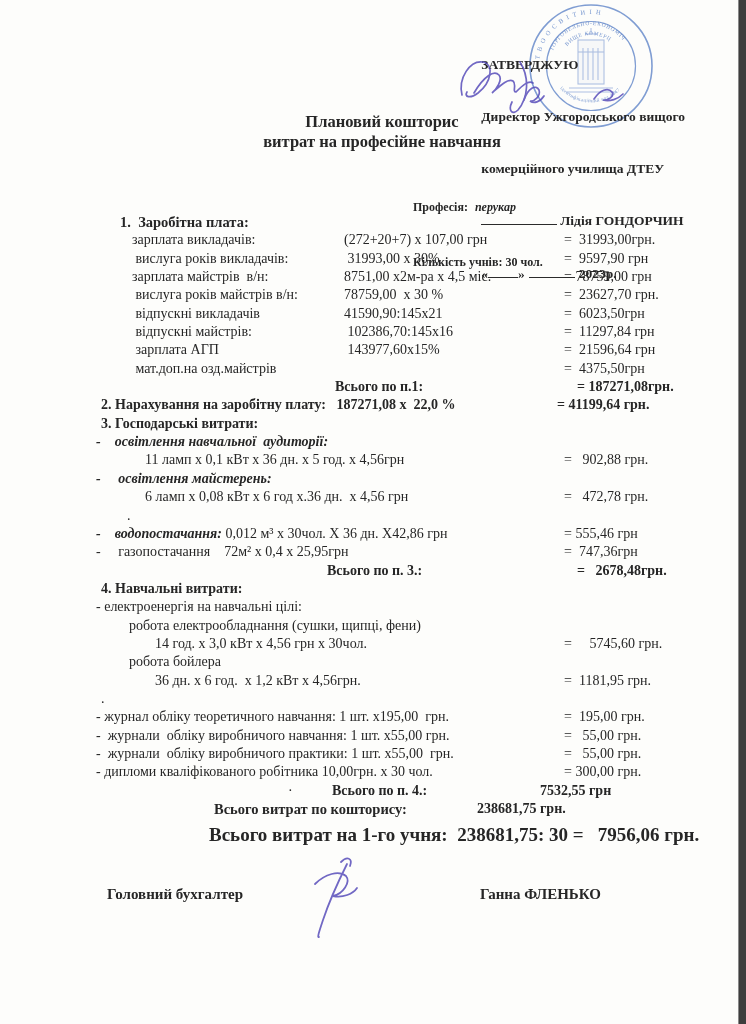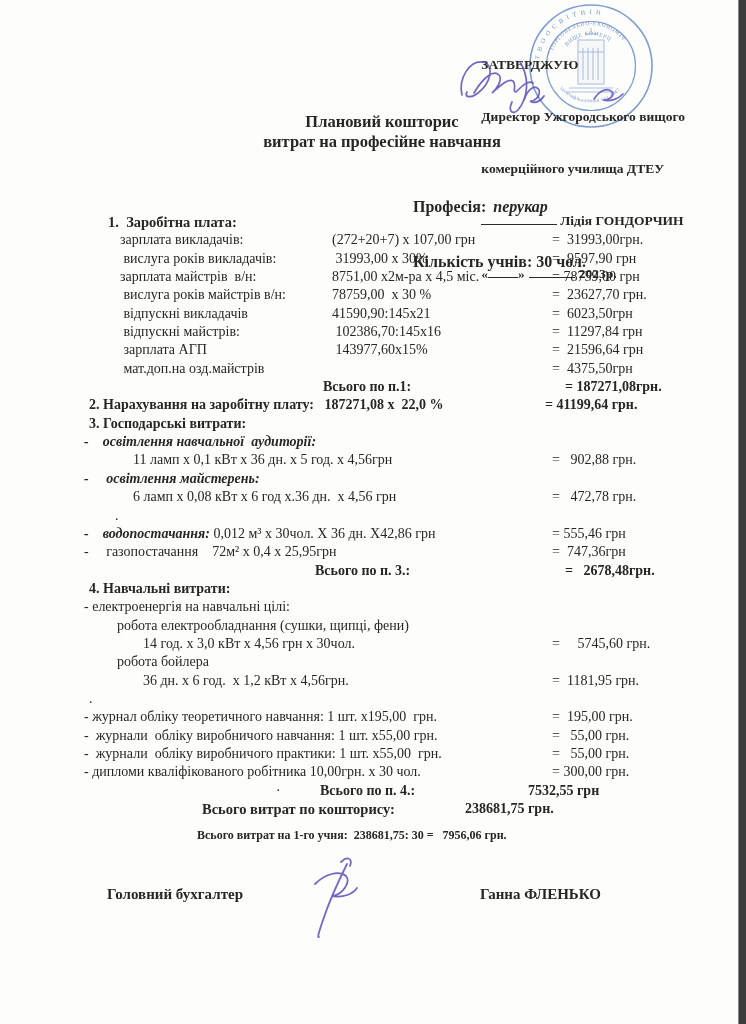--- a/index.html
+++ b/index.html
@@ -13,44 +13,44 @@
   .blank{display:inline-block;height:12px;border-bottom:1.4px solid #2b2b2b;}
   .b1{width:30px;} .b2{width:46px;margin:0 4px;}
   
   .stamp{position:absolute;left:505px;top:0;z-index:1;}
   
   .ink-top{position:absolute;left:440px;top:50px;z-index:3;}
   .ink-bottom{position:absolute;left:295px;top:854px;z-index:3;}
   
   .title{position:absolute;top:112px;left:9px;width:746px;z-index:2;text-align:center;
          font-weight:bold;font-size:16.5px;line-height:20px;}
-  .meta{position:absolute;left:413px;top:162px;z-index:2;font-weight:bold;font-size:16px;line-height:18.2px;white-space:pre;}
+  .meta{position:absolute;left:413px;top:162px;z-index:2;font-weight:bold;font-size:12px;line-height:18.2px;white-space:pre;}
   .meta .ital{font-style:italic;margin-left:7px;}
   
-  .body{position:absolute;left:0;top:213px;width:634px;z-index:2;}
+  .body{position:absolute;left:0;top:213px;width:634px;z-index:2;padding-left:12px;}
   .line{position:relative;height:18.35px;line-height:18.3px;font-size:14px;white-space:pre;}
   .line span{position:absolute;top:0;}
   .line .f{left:332px;} .line .r{left:552px;}
   .h1 .t{left:108px;font-weight:bold;font-size:14.5px;}
   .srow .t{left:120px;}
   .sec .t,.sec2 .t{left:89px;font-weight:bold;}
   .sec2 .r{left:545px;font-weight:bold;}
   .bul .t{left:84px;}
   .bulbi .t{left:84px;font-weight:bold;font-style:italic;}
   .bulbi2 .t{left:84px;}
   .bulbi2 .seg1{position:static;font-weight:bold;font-style:italic;}
   .bulbi2 .seg2{position:static;}
   .suba .t{left:133px;} .subb .t{left:117px;} .subc .t{left:143px;}
   .dota .t{left:115px;} .dotb .t{left:89px;}
   .tot1 .t{left:323px;font-weight:bold;} .tot1 .r{left:565px;font-weight:bold;}
   .tot3 .t{left:315px;font-weight:bold;} .tot3 .r{left:565px;font-weight:bold;}
   .tot4 .t{left:320px;font-weight:bold;} .tot4 .r{left:528px;font-weight:bold;}
   .tot4 .pre{left:276px;}
   .gt1 .t{left:202px;font-weight:bold;font-size:14.5px;} .gt1 .r{left:465px;font-weight:bold;font-size:14px;}
-  .gt2{margin-top:8px;} .gt2 .t{left:197px;font-weight:bold;font-size:12px;}
+  .gt2{margin-top:8px;} .gt2 .t{left:197px;font-weight:bold;font-size:19px;}
   
   .footer{position:absolute;top:886px;left:0;width:746px;z-index:2;font-weight:bold;font-size:15px;}
   .footer span{position:absolute;top:0;}
   .footer .pos{left:107px;} .footer .nm{left:480px;}
 </style>
 </head>
 <body>
 
 <div class="page">
 

